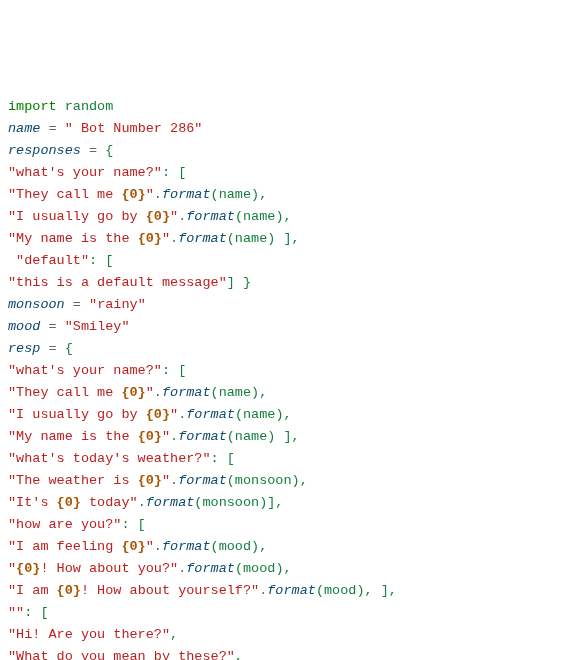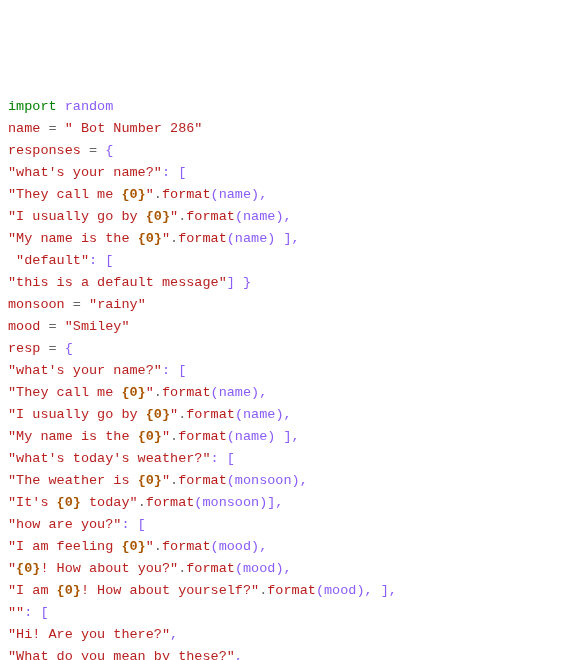--- a/index.html
+++ b/index.html
@@ -8,25 +8,25 @@
     font-family: Consolas, "Courier New", monospace;
     font-size: 13.5px;
     line-height: 22px;
     background: #ffffff;
     color: #333333;
     white-space: pre;
     width: 564px;
     box-sizing: border-box;
   }
   .kw { color: #008000; font-weight: normal; }
-  .id { color: #b91c1c; }
+  .id { color: #0c4a6e; font-style: italic; }
   .op { color: #666666; }
   .str { color: #ba2121; }
   .fmt { color: #aa5500; font-weight: bold; }
-  .py { color: #8b5cf6; }
+  .py { color: #15803d; }
 </style>
 </head>
 <body>
 
 
 
 <div id="code"><div><span class="kw">import</span><span class="py"> random</span></div><div><span class="id">name </span><span class="op">=</span><span class="py"> </span><span class="str">" Bot Number 286"</span></div><div><span class="id">responses </span><span class="op">=</span><span class="py"> {</span></div><div><span class="str">"what's your name?"</span><span class="py">: [</span></div><div><span class="str">"They call me </span><span class="fmt">{0}</span><span class="str">"</span><span class="op">.</span><span class="id">format</span><span class="py">(name),</span></div><div><span class="str">"I usually go by </span><span class="fmt">{0}</span><span class="str">"</span><span class="op">.</span><span class="id">format</span><span class="py">(name),</span></div><div><span class="str">"My name is the </span><span class="fmt">{0}</span><span class="str">"</span><span class="op">.</span><span class="id">format</span><span class="py">(name) ],</span></div><div><span class="py"> </span><span class="str">"default"</span><span class="py">: [</span></div><div><span class="str">"this is a default message"</span><span class="py">] }</span></div><div><span class="id">monsoon </span><span class="op">=</span><span class="py"> </span><span class="str">"rainy"</span></div><div><span class="id">mood </span><span class="op">=</span><span class="py"> </span><span class="str">"Smiley"</span></div><div><span class="id">resp </span><span class="op">=</span><span class="py"> {</span></div><div><span class="str">"what's your name?"</span><span class="py">: [</span></div><div><span class="str">"They call me </span><span class="fmt">{0}</span><span class="str">"</span><span class="op">.</span><span class="id">format</span><span class="py">(name),</span></div><div><span class="str">"I usually go by </span><span class="fmt">{0}</span><span class="str">"</span><span class="op">.</span><span class="id">format</span><span class="py">(name),</span></div><div><span class="str">"My name is the </span><span class="fmt">{0}</span><span class="str">"</span><span class="op">.</span><span class="id">format</span><span class="py">(name) ],</span></div><div><span class="str">"what's today's weather?"</span><span class="py">: [</span></div><div><span class="str">"The weather is </span><span class="fmt">{0}</span><span class="str">"</span><span class="op">.</span><span class="id">format</span><span class="py">(monsoon),</span></div><div><span class="str">"It's </span><span class="fmt">{0}</span><span class="str"> today"</span><span class="op">.</span><span class="id">format</span><span class="py">(monsoon)],</span></div><div><span class="py"></span></div><div><span class="str">"how are you?"</span><span class="py">: [</span></div><div><span class="str">"I am feeling </span><span class="fmt">{0}</span><span class="str">"</span><span class="op">.</span><span class="id">format</span><span class="py">(mood),</span></div><div><span class="str">"</span><span class="fmt">{0}</span><span class="str">! How about you?"</span><span class="op">.</span><span class="id">format</span><span class="py">(mood),</span></div><div><span class="str">"I am </span><span class="fmt">{0}</span><span class="str">! How about yourself?"</span><span class="op">.</span><span class="id">format</span><span class="py">(mood), ],</span></div><div><span class="str">""</span><span class="py">: [</span></div><div><span class="str">"Hi! Are you there?"</span><span class="py">,</span></div><div><span class="str">"What do you mean by these?"</span><span class="py">,</span></div></div>
 
 
 

